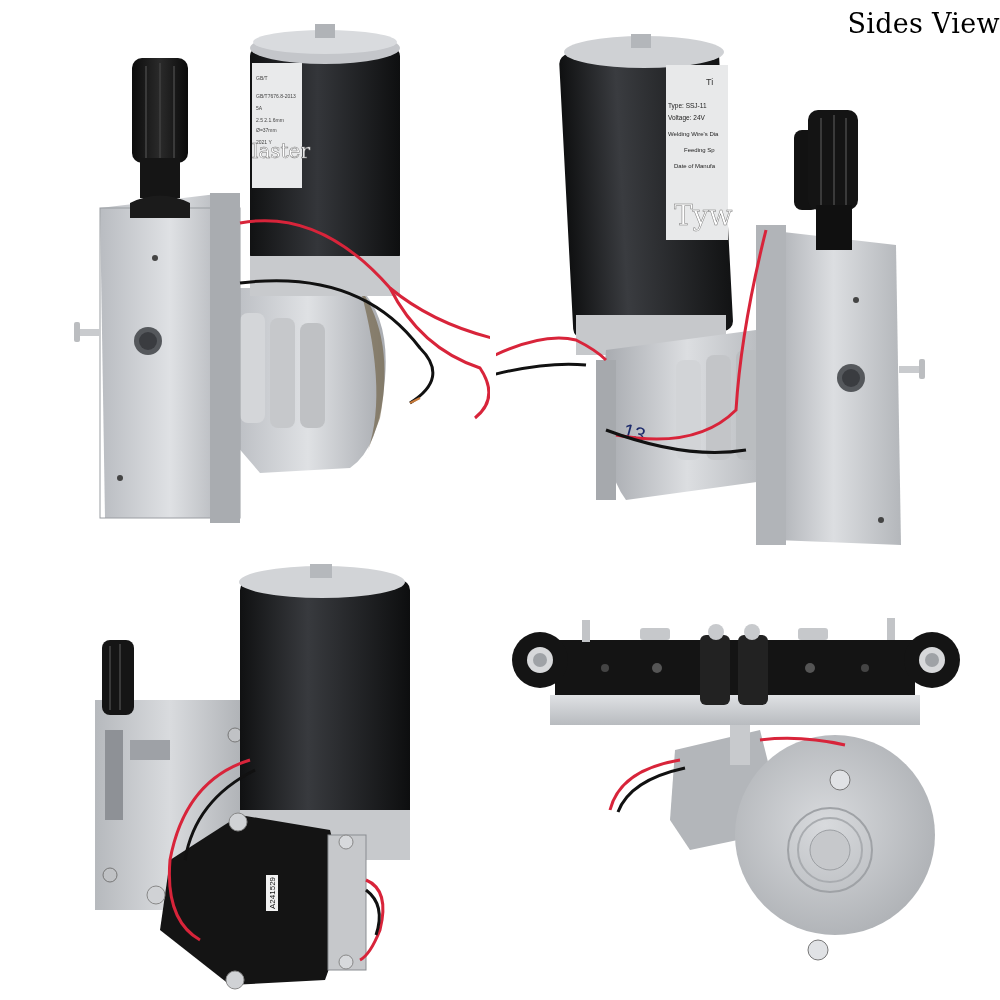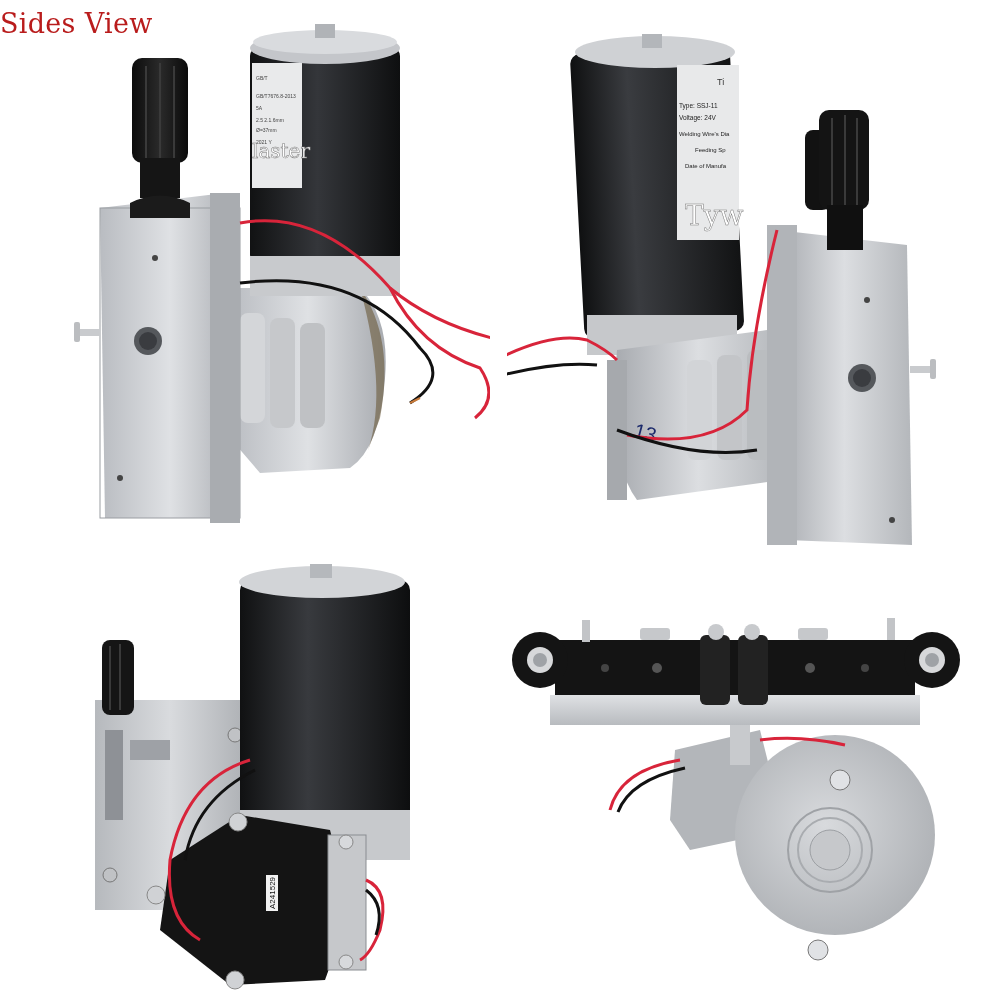--- a/index.html
+++ b/index.html
@@ -1,19 +1,19 @@
 <!DOCTYPE html>
 <html><head>
   <meta charset="utf-8">
   <style>
     html, body { margin: 0; padding: 0; background: #ffffff; }
     body { width: 1000px; height: 1000px; position: relative; overflow: hidden; font-family: "DejaVu Serif", serif; }
     .title {
-      position: absolute; left: 0; width: 1000px; top: 8px; text-align: left;
-      font-family: "DejaVu Serif", "Liberation Serif", serif; font-size: 27px; color: #b91c1c;
+      position: absolute; left: 0; width: 1000px; top: 8px; text-align: right;
+      font-family: "DejaVu Serif", "Liberation Serif", serif; font-size: 27px; color: #000000;
       letter-spacing: 0.3px;
     }
     .panel { position: absolute; }
     svg { display: block; }
     .label-text { font-family: "Liberation Sans", sans-serif; }
   </style>
 </head>
 <body>
 
 <div class="title">Sides View</div>
@@ -87,21 +87,21 @@
 
     <g fill="none">
       <path d="M180 205 Q260 190 330 270 Q390 320 490 330" stroke="#d8243a" stroke-width="3"></path>
       <path d="M180 265 Q300 250 360 330 Q390 360 350 385" stroke="#111" stroke-width="3"></path>
       <path d="M330 270 Q360 330 420 350 Q440 380 415 400" stroke="#d8243a" stroke-width="3"></path>
       <path d="M350 385 L360 380" stroke="#c87a3a" stroke-width="2"></path>
     </g>
   </svg>
 </div>
 
-<div class="panel" style="left:507px; top:30px; width:460px; height:530px;">
+<div class="panel" style="left:496px; top:30px; width:460px; height:530px;">
   <svg width="460" height="530" viewBox="0 0 460 530">
     <defs>
       <linearGradient id="alu2" x1="0" x2="1">
         <stop offset="0" stop-color="#a7aaaf"></stop>
         <stop offset="0.5" stop-color="#dcdee1"></stop>
         <stop offset="1" stop-color="#b4b7bb"></stop>
       </linearGradient>
       <linearGradient id="motorblk2" x1="0" x2="1">
         <stop offset="0" stop-color="#0f1011"></stop>
         <stop offset="0.35" stop-color="#3a3c40"></stop>

